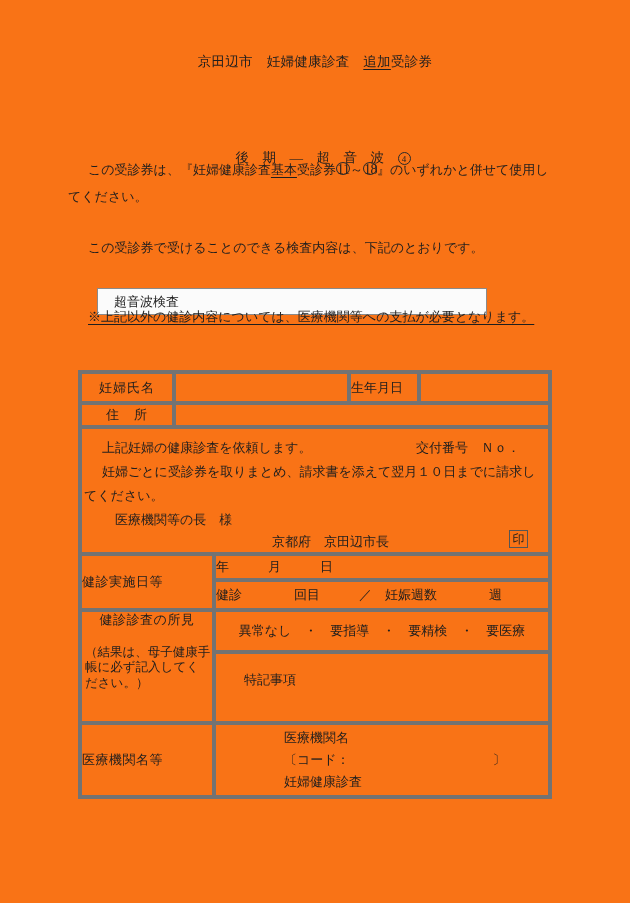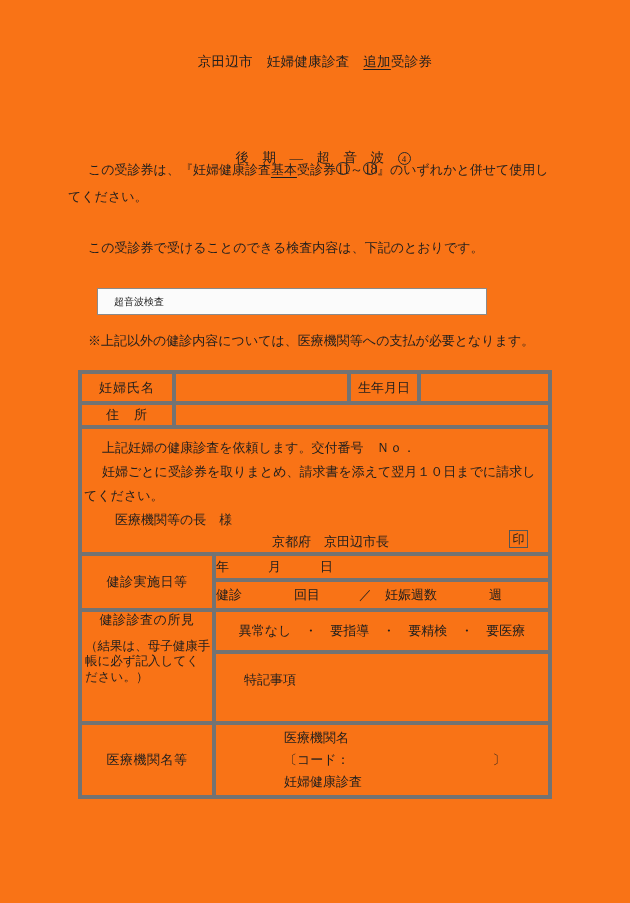--- a/index.html
+++ b/index.html
@@ -44,60 +44,60 @@
   .intro .l1 { padding-left: 20px; white-space: nowrap; }
   .para2 {
     position: absolute; left: 68px; top: 234px; width: 520px;
     padding-left: 20px; line-height: 27px; font-size: 13px;
     box-sizing: border-box; white-space: nowrap;
   }
   .exam-box {
     position: absolute; left: 97px; top: 288px;
     width: 390px; height: 27px;
     border: 1px solid #8a8a8a; box-sizing: border-box;
-    line-height: 25px; padding-left: 16px; font-size: 10px;
+    line-height: 25px; padding-left: 16px; font-size: 13px;
     background: #fbfbfb;
   }
   .note {
-    position: absolute; left: 88px; top: 332px;
+    position: absolute; left: 88px; top: 308px;
     font-size: 13px; line-height: 17px;
-    text-underline-offset: 3px;
+    text-decoration: underline; text-underline-offset: 3px;
     white-space: nowrap;
   }
   table.doc {
     position: absolute; left: 78px; top: 370px;
     width: 470px; border-collapse: collapse; table-layout: fixed;
     font-size: 13px; color: #1e1e1e;
   }
   table.doc td {
     border: 4px solid #737373;
     padding: 0; vertical-align: middle;
     overflow: hidden;
   }
   td.lbl { text-align: center; letter-spacing: 1px; }
-  td.lbl2 { text-align: center; letter-spacing: 0.5px; margin-top: 20px; }
+  td.lbl2 { text-align: left; letter-spacing: 0.5px; margin-top: 20px; }
   .r3cell { position: relative; vertical-align: top !important; }
   .r3 { line-height: 24px; white-space: nowrap; }
-  .r3-l1 { display: flex; justify-content: flex-start; padding: 0 28px 0 20px; margin-top: 7px; }
+  .r3-l1 { display: flex; justify-content: space-between; padding: 0 28px 0 20px; margin-top: 7px; }
   .r3-l2 { padding-left: 20px; }
   .r3-l3 { padding-left: 2px; }
   .r3-l4 { padding-left: 33px; line-height: 23px; }
   .r3-l5 { padding-left: 190px; line-height: 21px; }
   .seal {
     position: absolute; right: 20px; bottom: 4px;
     width: 17px; height: 16px;
     border: 1px solid #555;
     line-height: 16px; text-align: center;
     font-size: 12px; letter-spacing: 0;
   }
   .date-line { padding-left: 84px; white-space: nowrap; }
   .visit-line { padding-left: 5px; white-space: nowrap; }
   .options-line { text-align: center; white-space: nowrap; }
   .findings-lbl { padding-top: 20px; vertical-align: top !important; }
-  .findings-lbl .fl1 { text-align: center; line-height: 15px; margin-bottom: 12px; letter-spacing: 0.5px; }
+  .findings-lbl .fl1 { text-align: center; line-height: 15px; margin-bottom: 18px; letter-spacing: 0.5px; }
   .findings-lbl .fln { padding-left: 3px; font-size: 12.5px; line-height: 15.3px; white-space: nowrap; }
   .special-cell { vertical-align: top !important; padding: 17px 0 0 28px !important; }
   .inst-cell { padding-left: 20px !important; line-height: 22px; }
   .inst-cell div { white-space: nowrap; padding-left: 48px; }
 </style>
 </head>
 <body>
 
 <div class="page">
 

